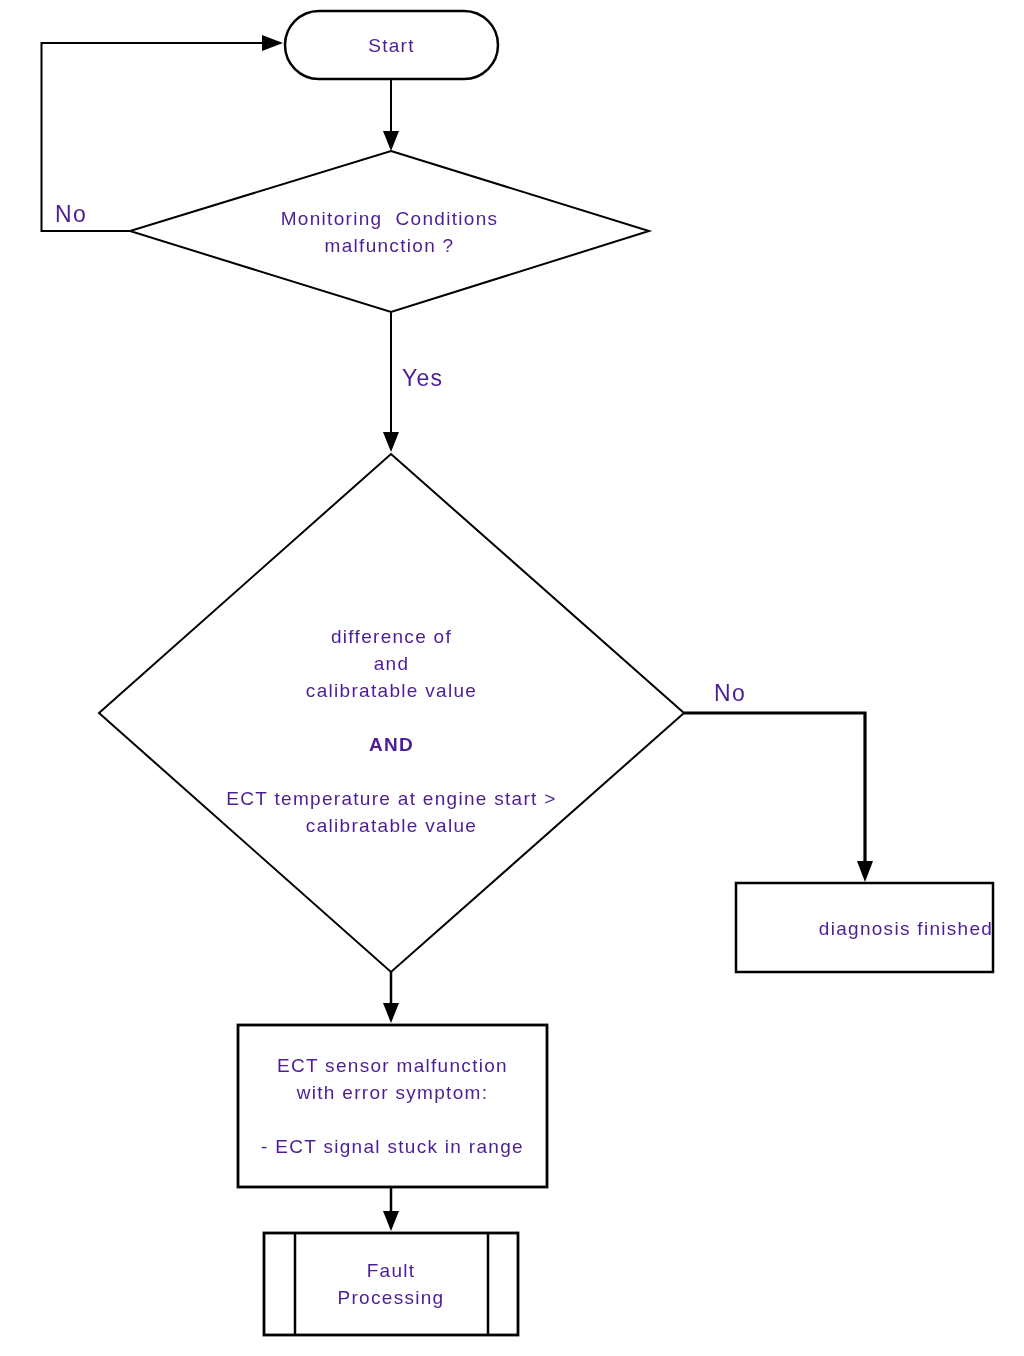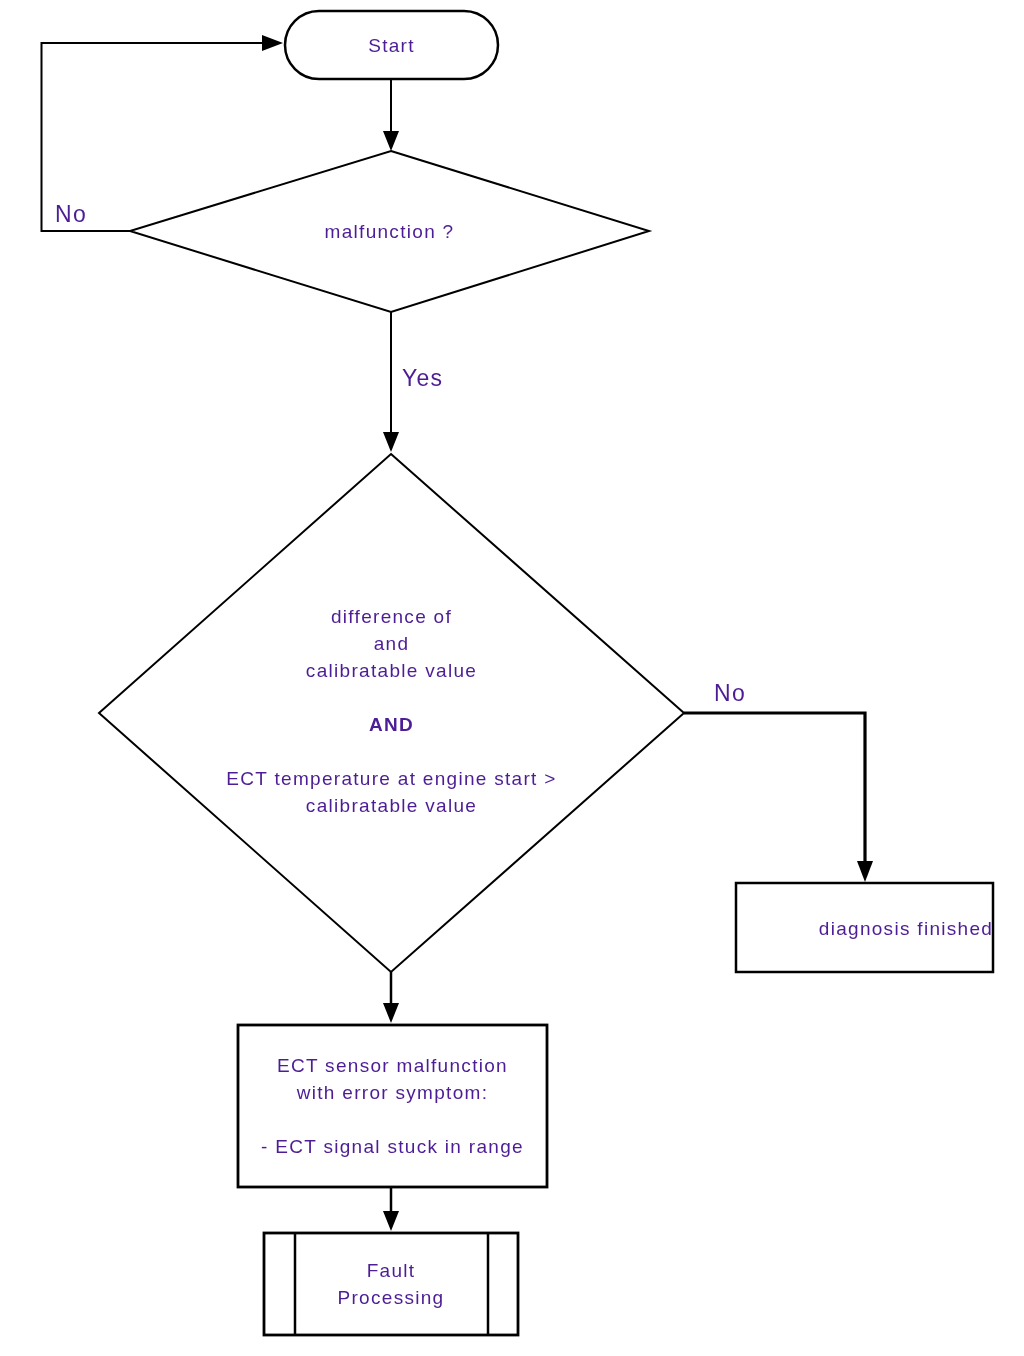--- a/index.html
+++ b/index.html
@@ -30,21 +30,21 @@
   .edge-label {
     position: absolute;
     font-size: 23px;
     line-height: 22px;
     letter-spacing: 1.3px;
     white-space: pre;
   }
   
   .pos-start       { left: 284px;  top: 10px;   width: 215px; height: 70px; }
   .pos-monitoring  { left: 130px;  top: 151px;  width: 519px; height: 161px; }
-  .pos-condition   { left: 99px;   top: 452px;  width: 585px; height: 518px; }
+  .pos-condition   { left: 99px;   top: 472px;  width: 585px; height: 518px; }
   .pos-diagnosis   { left: 777px;  top: 883px;  width: 258px; height: 90px; }
   .pos-malfunction { left: 237px;  top: 1024px; width: 311px; height: 164px; }
   .pos-fault       { left: 263px;  top: 1232px; width: 256px; height: 104px; }
   .pos-no1 { left: 55px;  top: 203px; }
   .pos-yes { left: 402px; top: 367px; }
   .pos-no2 { left: 714px; top: 682px; }
 </style>
 </head>
 <body>
 
@@ -83,20 +83,21 @@
     <rect x="264" y="1233" width="254" height="102" fill="#fff" stroke="#000" stroke-width="2.8"></rect>
     <line x1="295" y1="1233" x2="295" y2="1335" stroke="#000" stroke-width="2.5"></line>
     <line x1="488" y1="1233" x2="488" y2="1335" stroke="#000" stroke-width="2.5"></line>
   </svg>
 
   <div class="node-label pos-start">
     <div class="tline">Start</div>
   </div>
 
   <div class="node-label pos-monitoring">
+    <div class="tline">Monitoring  Conditions</div>
     <div class="tline">malfunction ?</div>
   </div>
 
   <div class="node-label pos-condition">
     <div class="tline">difference of</div>
     <div class="tline">and</div>
     <div class="tline">calibratable value</div>
     <div class="tline"></div>
     <div class="tline bold">AND</div>
     <div class="tline"></div>

